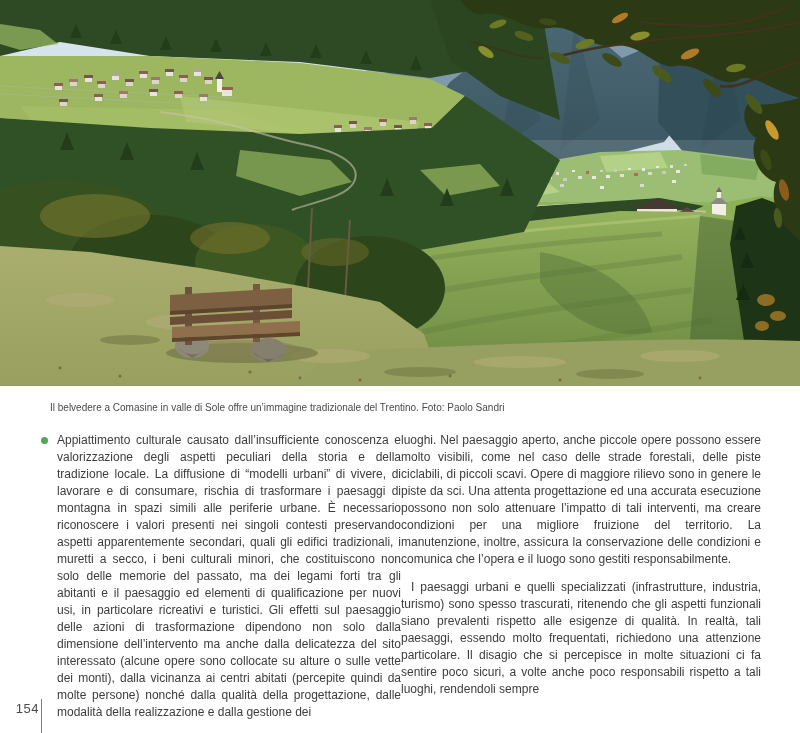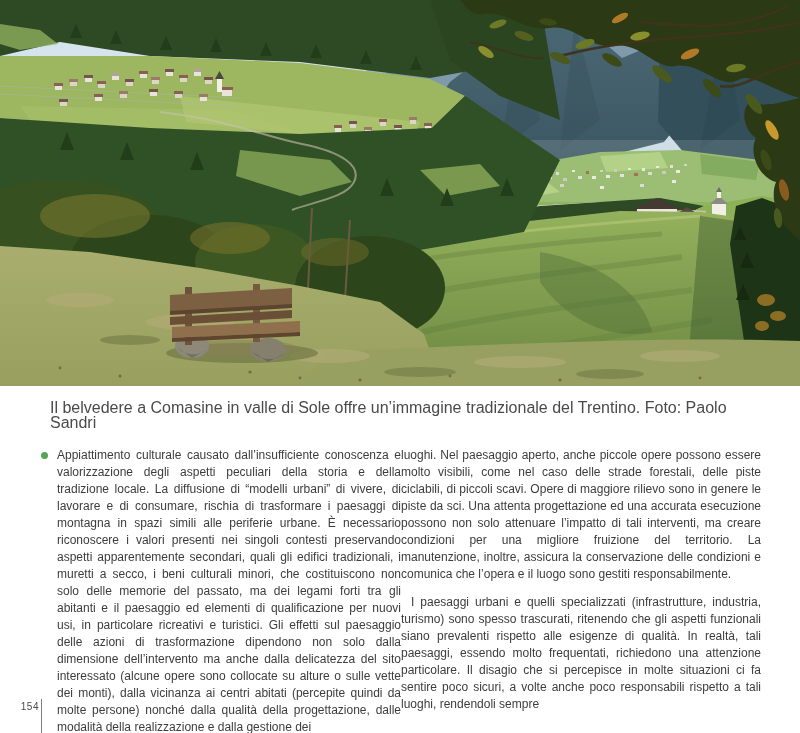--- a/index.html
+++ b/index.html
@@ -5,40 +5,40 @@
   html,body{margin:0;padding:0;}
   body{
     width:800px;height:733px;position:relative;overflow:hidden;
     background:#ffffff;
     font-family:"Liberation Sans","DejaVu Sans",sans-serif;
     -webkit-font-smoothing:antialiased;
   }
   .photo{display:block;width:800px;height:386px;}
   .caption{
     margin:14px 40px 0 50px;
-    font-size:16px;line-height:15px;color:#4a4a4a;
+    font-size:10px;line-height:15px;color:#4a4a4a;
   }
   .columns{
     margin:17px 39px 0 41px;
     display:grid;grid-template-columns:1fr 1fr;
     font-size:12px;line-height:17px;color:#3c3c3c;
   }
   .columns p{margin:0;text-align:justify;hyphens:none;}
   .bullet-item{display:flex;gap:9px;}
   .bullet-dot{
     flex:none;width:7px;height:7px;border-radius:50%;
     background:#53a656;margin-top:5px;
   }
   .para2{margin-top:11px !important;text-indent:10px;}
   .footer{
     position:absolute;left:0;top:699px;height:34px;width:120px;
     display:flex;align-items:flex-start;
   }
   .page-number{
-    width:39px;text-align:right;font-size:10px;color:#4a4a4a;
+    width:39px;text-align:right;font-size:13px;color:#4a4a4a;
     padding-top:2px;letter-spacing:0.5px;
   }
   .footer-rule{
     width:1px;height:34px;background:#7f7f7f;margin-left:2px;
   }
 </style>
 </head>
 <body>
 
 <svg class="photo" viewBox="0 0 800 386" aria-hidden="true">

